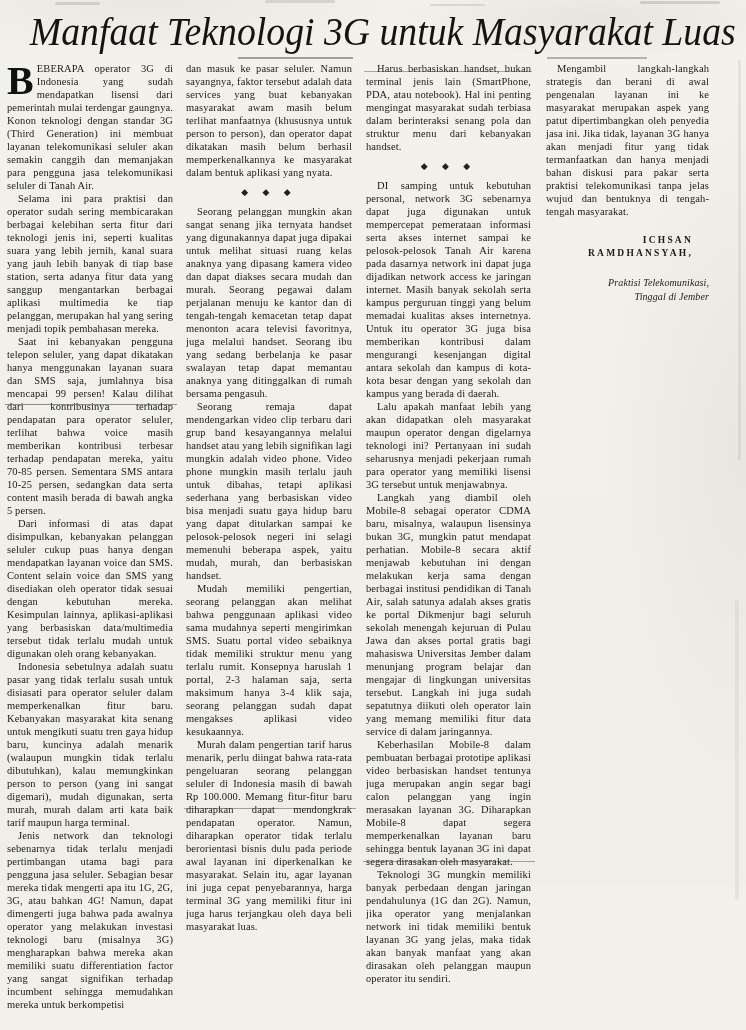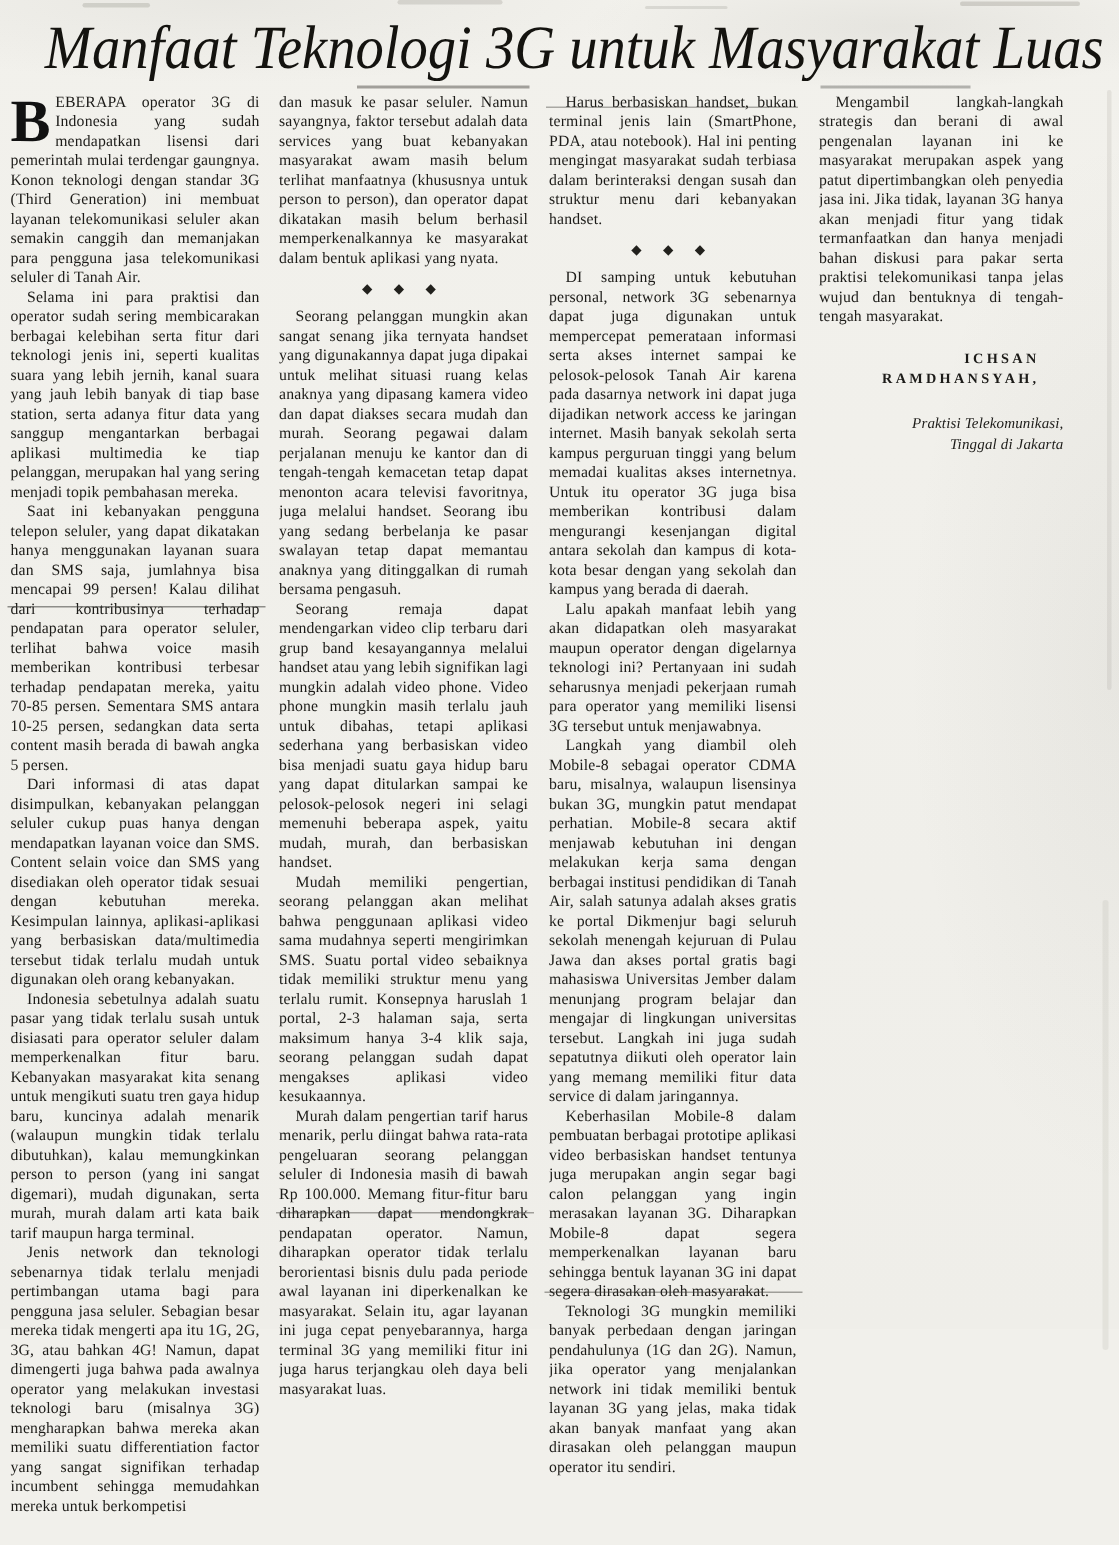--- a/index.html
+++ b/index.html
@@ -89,35 +89,35 @@
   <div class="col col2">
     <p class="para noindent">dan masuk ke pasar seluler. Namun sayangnya, faktor tersebut adalah data services yang buat kebanyakan masyarakat awam masih belum terlihat manfaatnya (khususnya untuk person to person), dan operator dapat dikatakan masih belum berhasil memperkenalkannya ke masyarakat dalam bentuk aplikasi yang nyata.</p>
     <div class="separator">◆ ◆ ◆</div>
     <p class="para">Seorang pelanggan mungkin akan sangat senang jika ternyata handset yang digunakannya dapat juga dipakai untuk melihat situasi ruang kelas anaknya yang dipasang kamera video dan dapat diakses secara mudah dan murah. Seorang pegawai dalam perjalanan menuju ke kantor dan di tengah-tengah kemacetan tetap dapat menonton acara televisi favoritnya, juga melalui handset. Seorang ibu yang sedang berbelanja ke pasar swalayan tetap dapat memantau anaknya yang ditinggalkan di rumah bersama pengasuh.</p>
     <p class="para">Seorang remaja dapat mendengarkan video clip terbaru dari grup band kesayangannya melalui handset atau yang lebih signifikan lagi mungkin adalah video phone. Video phone mungkin masih terlalu jauh untuk dibahas, tetapi aplikasi sederhana yang berbasiskan video bisa menjadi suatu gaya hidup baru yang dapat ditularkan sampai ke pelosok-pelosok negeri ini selagi memenuhi beberapa aspek, yaitu mudah, murah, dan berbasiskan handset.</p>
     <p class="para">Mudah memiliki pengertian, seorang pelanggan akan melihat bahwa penggunaan aplikasi video sama mudahnya seperti mengirimkan SMS. Suatu portal video sebaiknya tidak memiliki struktur menu yang terlalu rumit. Konsepnya haruslah 1 portal, 2-3 halaman saja, serta maksimum hanya 3-4 klik saja, seorang pelanggan sudah dapat mengakses aplikasi video kesukaannya.</p>
     <p class="para">Murah dalam pengertian tarif harus menarik, perlu diingat bahwa rata-rata pengeluaran seorang pelanggan seluler di Indonesia masih di bawah Rp 100.000. Memang fitur-fitur baru diharapkan dapat mendongkrak pendapatan operator. Namun, diharapkan operator tidak terlalu berorientasi bisnis dulu pada periode awal layanan ini diperkenalkan ke masyarakat. Selain itu, agar layanan ini juga cepat penyebarannya, harga terminal 3G yang memiliki fitur ini juga harus terjangkau oleh daya beli masyarakat luas.</p>
   </div>
 
   <div class="col col3">
-    <p class="para">Harus berbasiskan handset, bukan terminal jenis lain (SmartPhone, PDA, atau notebook). Hal ini penting mengingat masyarakat sudah terbiasa dalam berinteraksi dengan susah dan struktur menu dari kebanyakan handset.</p>
+    <p class="para">Harus berbasiskan handset, bukan terminal jenis lain (SmartPhone, PDA, atau notebook). Hal ini penting mengingat masyarakat sudah terbiasa dalam berinteraksi senang pola dan struktur menu dari kebanyakan handset.</p>
     <div class="separator">◆ ◆ ◆</div>
     <p class="para">DI samping untuk kebutuhan personal, network 3G sebenarnya dapat juga digunakan untuk mempercepat pemerataan informasi serta akses internet sampai ke pelosok-pelosok Tanah Air karena pada dasarnya network ini dapat juga dijadikan network access ke jaringan internet. Masih banyak sekolah serta kampus perguruan tinggi yang belum memadai kualitas akses internetnya. Untuk itu operator 3G juga bisa memberikan kontribusi dalam mengurangi kesenjangan digital antara sekolah dan kampus di kota-kota besar dengan yang sekolah dan kampus yang berada di daerah.</p>
     <p class="para">Lalu apakah manfaat lebih yang akan didapatkan oleh masyarakat maupun operator dengan digelarnya teknologi ini? Pertanyaan ini sudah seharusnya menjadi pekerjaan rumah para operator yang memiliki lisensi 3G tersebut untuk menjawabnya.</p>
     <p class="para">Langkah yang diambil oleh Mobile-8 sebagai operator CDMA baru, misalnya, walaupun lisensinya bukan 3G, mungkin patut mendapat perhatian. Mobile-8 secara aktif menjawab kebutuhan ini dengan melakukan kerja sama dengan berbagai institusi pendidikan di Tanah Air, salah satunya adalah akses gratis ke portal Dikmenjur bagi seluruh sekolah menengah kejuruan di Pulau Jawa dan akses portal gratis bagi mahasiswa Universitas Jember dalam menunjang program belajar dan mengajar di lingkungan universitas tersebut. Langkah ini juga sudah sepatutnya diikuti oleh operator lain yang memang memiliki fitur data service di dalam jaringannya.</p>
     <p class="para">Keberhasilan Mobile-8 dalam pembuatan berbagai prototipe aplikasi video berbasiskan handset tentunya juga merupakan angin segar bagi calon pelanggan yang ingin merasakan layanan 3G. Diharapkan Mobile-8 dapat segera memperkenalkan layanan baru sehingga bentuk layanan 3G ini dapat segera dirasakan oleh masyarakat.</p>
     <p class="para">Teknologi 3G mungkin memiliki banyak perbedaan dengan jaringan pendahulunya (1G dan 2G). Namun, jika operator yang menjalankan network ini tidak memiliki bentuk layanan 3G yang jelas, maka tidak akan banyak manfaat yang akan dirasakan oleh pelanggan maupun operator itu sendiri.</p>
   </div>
 
   <div class="col col4">
     <p class="para">Mengambil langkah-langkah strategis dan berani di awal pengenalan layanan ini ke masyarakat merupakan aspek yang patut dipertimbangkan oleh penyedia jasa ini. Jika tidak, layanan 3G hanya akan menjadi fitur yang tidak termanfaatkan dan hanya menjadi bahan diskusi para pakar serta praktisi telekomunikasi tanpa jelas wujud dan bentuknya di tengah-tengah masyarakat.</p>
     <div class="byline">
       <p class="byline-name">ICHSAN RAMDHANSYAH,</p>
       <p class="byline-role">Praktisi Telekomunikasi,</p>
-      <p class="byline-loc">Tinggal di Jakarta</p>
+      <p class="byline-loc">Tinggal di Jember</p>
     </div>
   </div>
 
   <div class="crease" style="left:5px;top:404px;width:172px;opacity:.55;"></div>
   <div class="crease" style="left:238px;top:57px;width:115px;height:2px;opacity:.45;"></div>
   <div class="crease" style="left:364px;top:71px;width:168px;opacity:.4;"></div>
   <div class="crease" style="left:547px;top:57px;width:100px;height:2px;opacity:.35;"></div>
   <div class="crease" style="left:184px;top:808px;width:172px;opacity:.45;"></div>
   <div class="crease" style="left:363px;top:861px;width:172px;opacity:.45;"></div>
 

